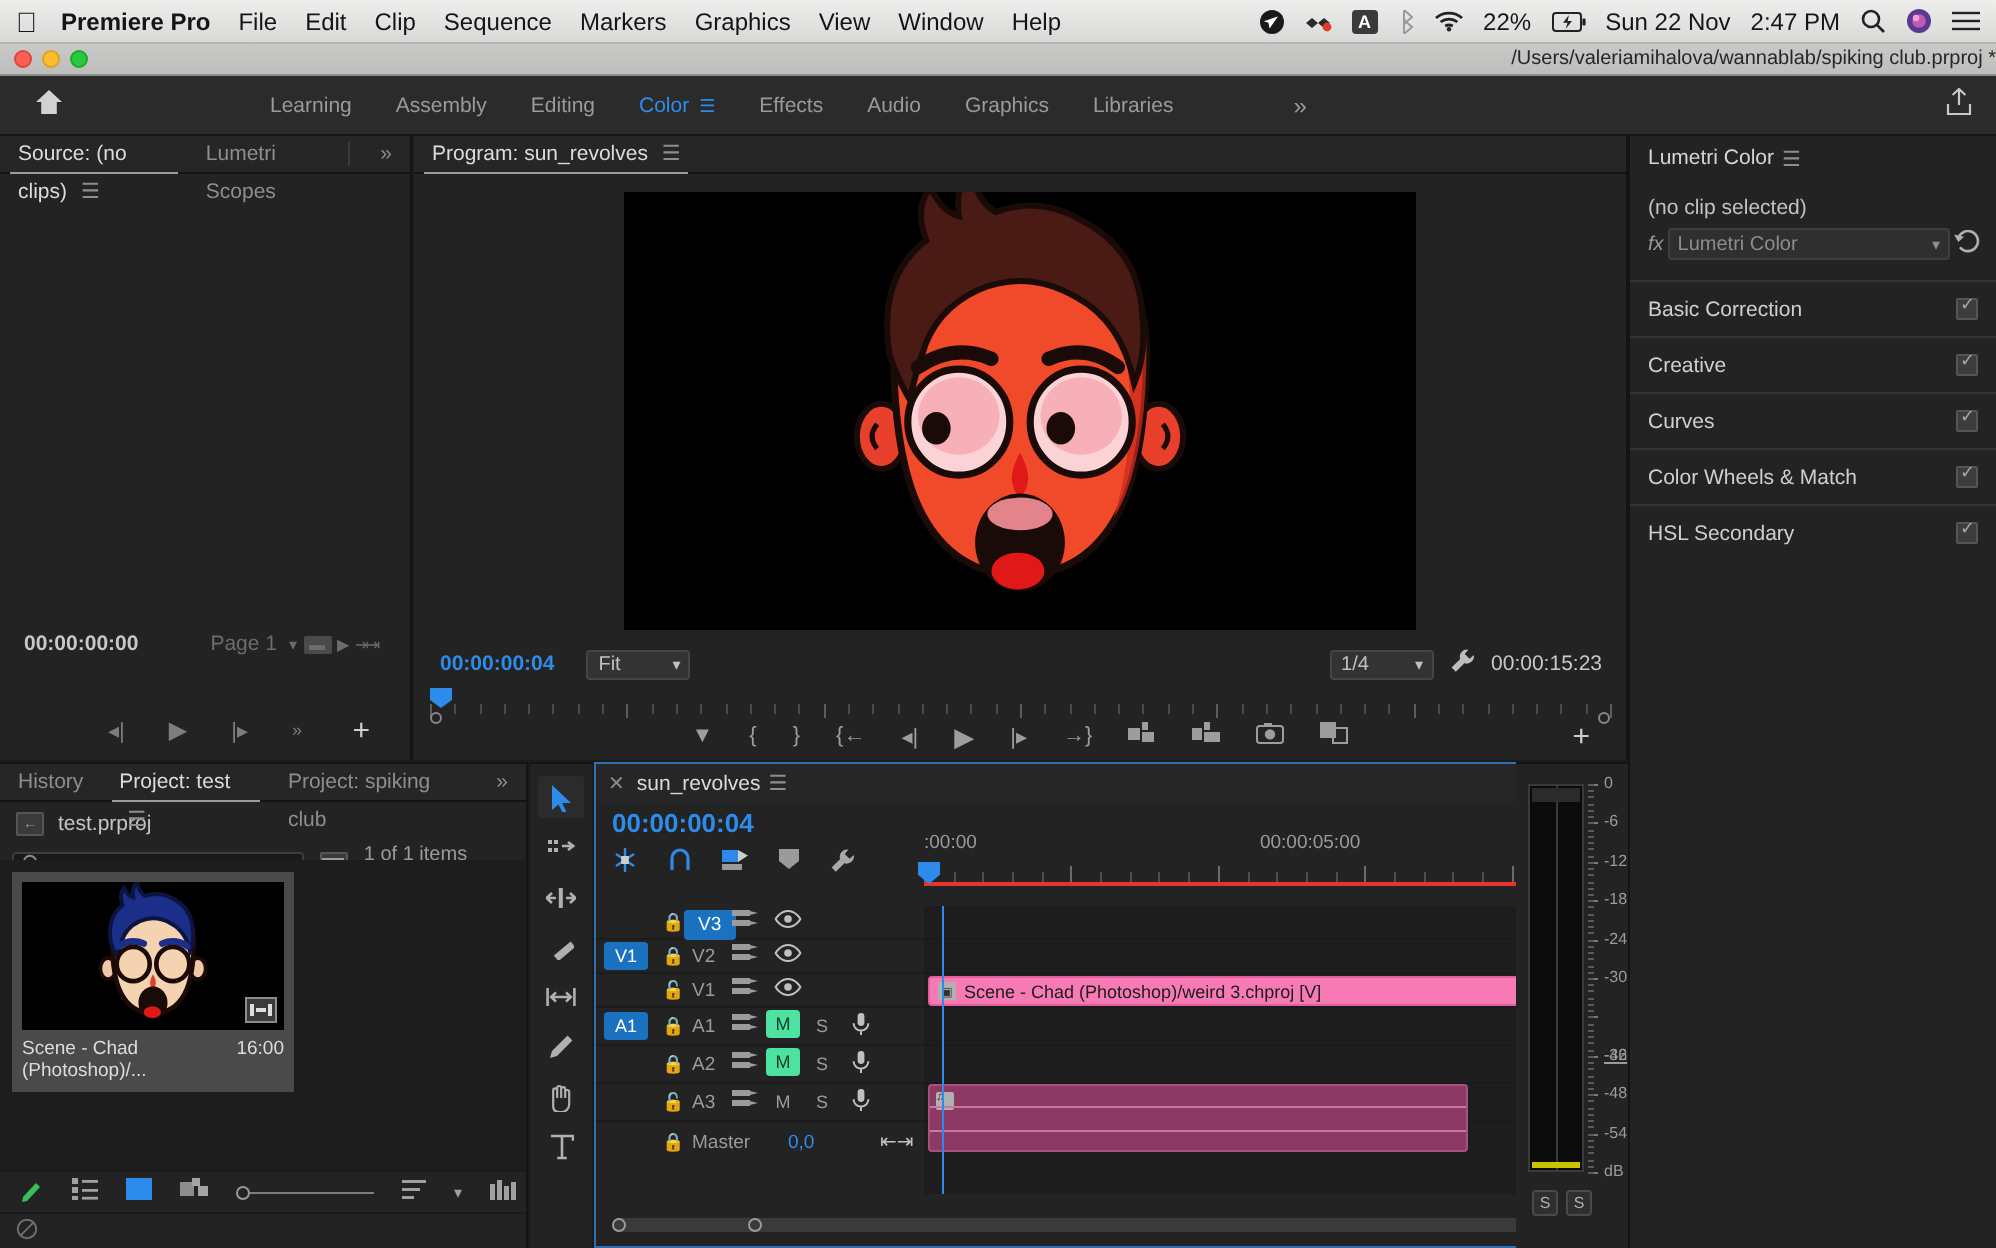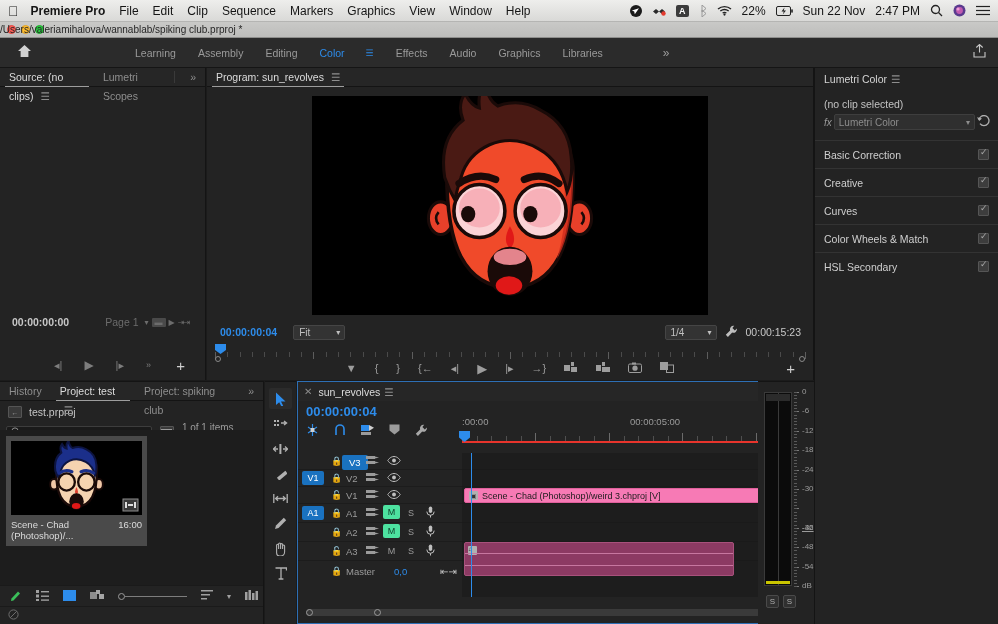--- a/index.html
+++ b/index.html
@@ -36,21 +36,21 @@
     height: 16px; background: linear-gradient(#c9c9c7,#bdbdbb);
     border-bottom:1px solid #8e8e8c;
     display:flex; align-items:center; position:relative;
   }
   .traffic { display:flex; gap:5px; padding-left:7px; }
   .dot { width:9px; height:9px; border-radius:50%; }
   .dot.r{background:#ff5f57;border:1px solid #e0443e;}
   .dot.y{background:#ffbd2e;border:1px solid #dea123;}
   .dot.g{background:#28c940;border:1px solid #1aab29;}
   #title-text {
-    position:absolute; left:0; right:0; text-align:left;
+    position:absolute; left:0; right:0; text-align:right;
     font-size:10px; color:#262626;
   }
   
   #workspace-bar {
     height: 30px; background:#2b2b2b;
     display:flex; align-items:center;
     border-bottom:1px solid #151515;
   }
   #home-btn { width:48px; text-align:center; color:#d8d8d8; font-size:14px; }
   #ws-tabs { display:flex; align-items:center; gap:22px; margin-left:87px; font-size:10.5px; }
@@ -379,21 +379,21 @@
 <div id="workspace-bar">
   <span id="home-btn">
     <svg width="15" height="14" viewBox="0 0 15 14">
         <path d="M7.5 1 14 7h-2.6v6H3.6V7H1z" fill="#d2d2d2"></path>
       </svg>
   </span>
   <span id="ws-tabs">
     <span class="ws-tab">Learning</span>
     <span class="ws-tab">Assembly</span>
     <span class="ws-tab">Editing</span>
-    <span style="display:inline-flex;align-items:center;gap:21px;">
+    <span style="display:inline-flex;align-items:center;gap:5px;">
       <span class="ws-tab active">Color</span>
       <span style="color:#2d8ceb;font-size:9px;">☰</span>
     </span>
     <span class="ws-tab">Effects</span>
     <span class="ws-tab">Audio</span>
     <span class="ws-tab">Graphics</span>
     <span class="ws-tab">Libraries</span>
     <span class="ws-more">»</span>
   </span>
   <span id="ws-export">

